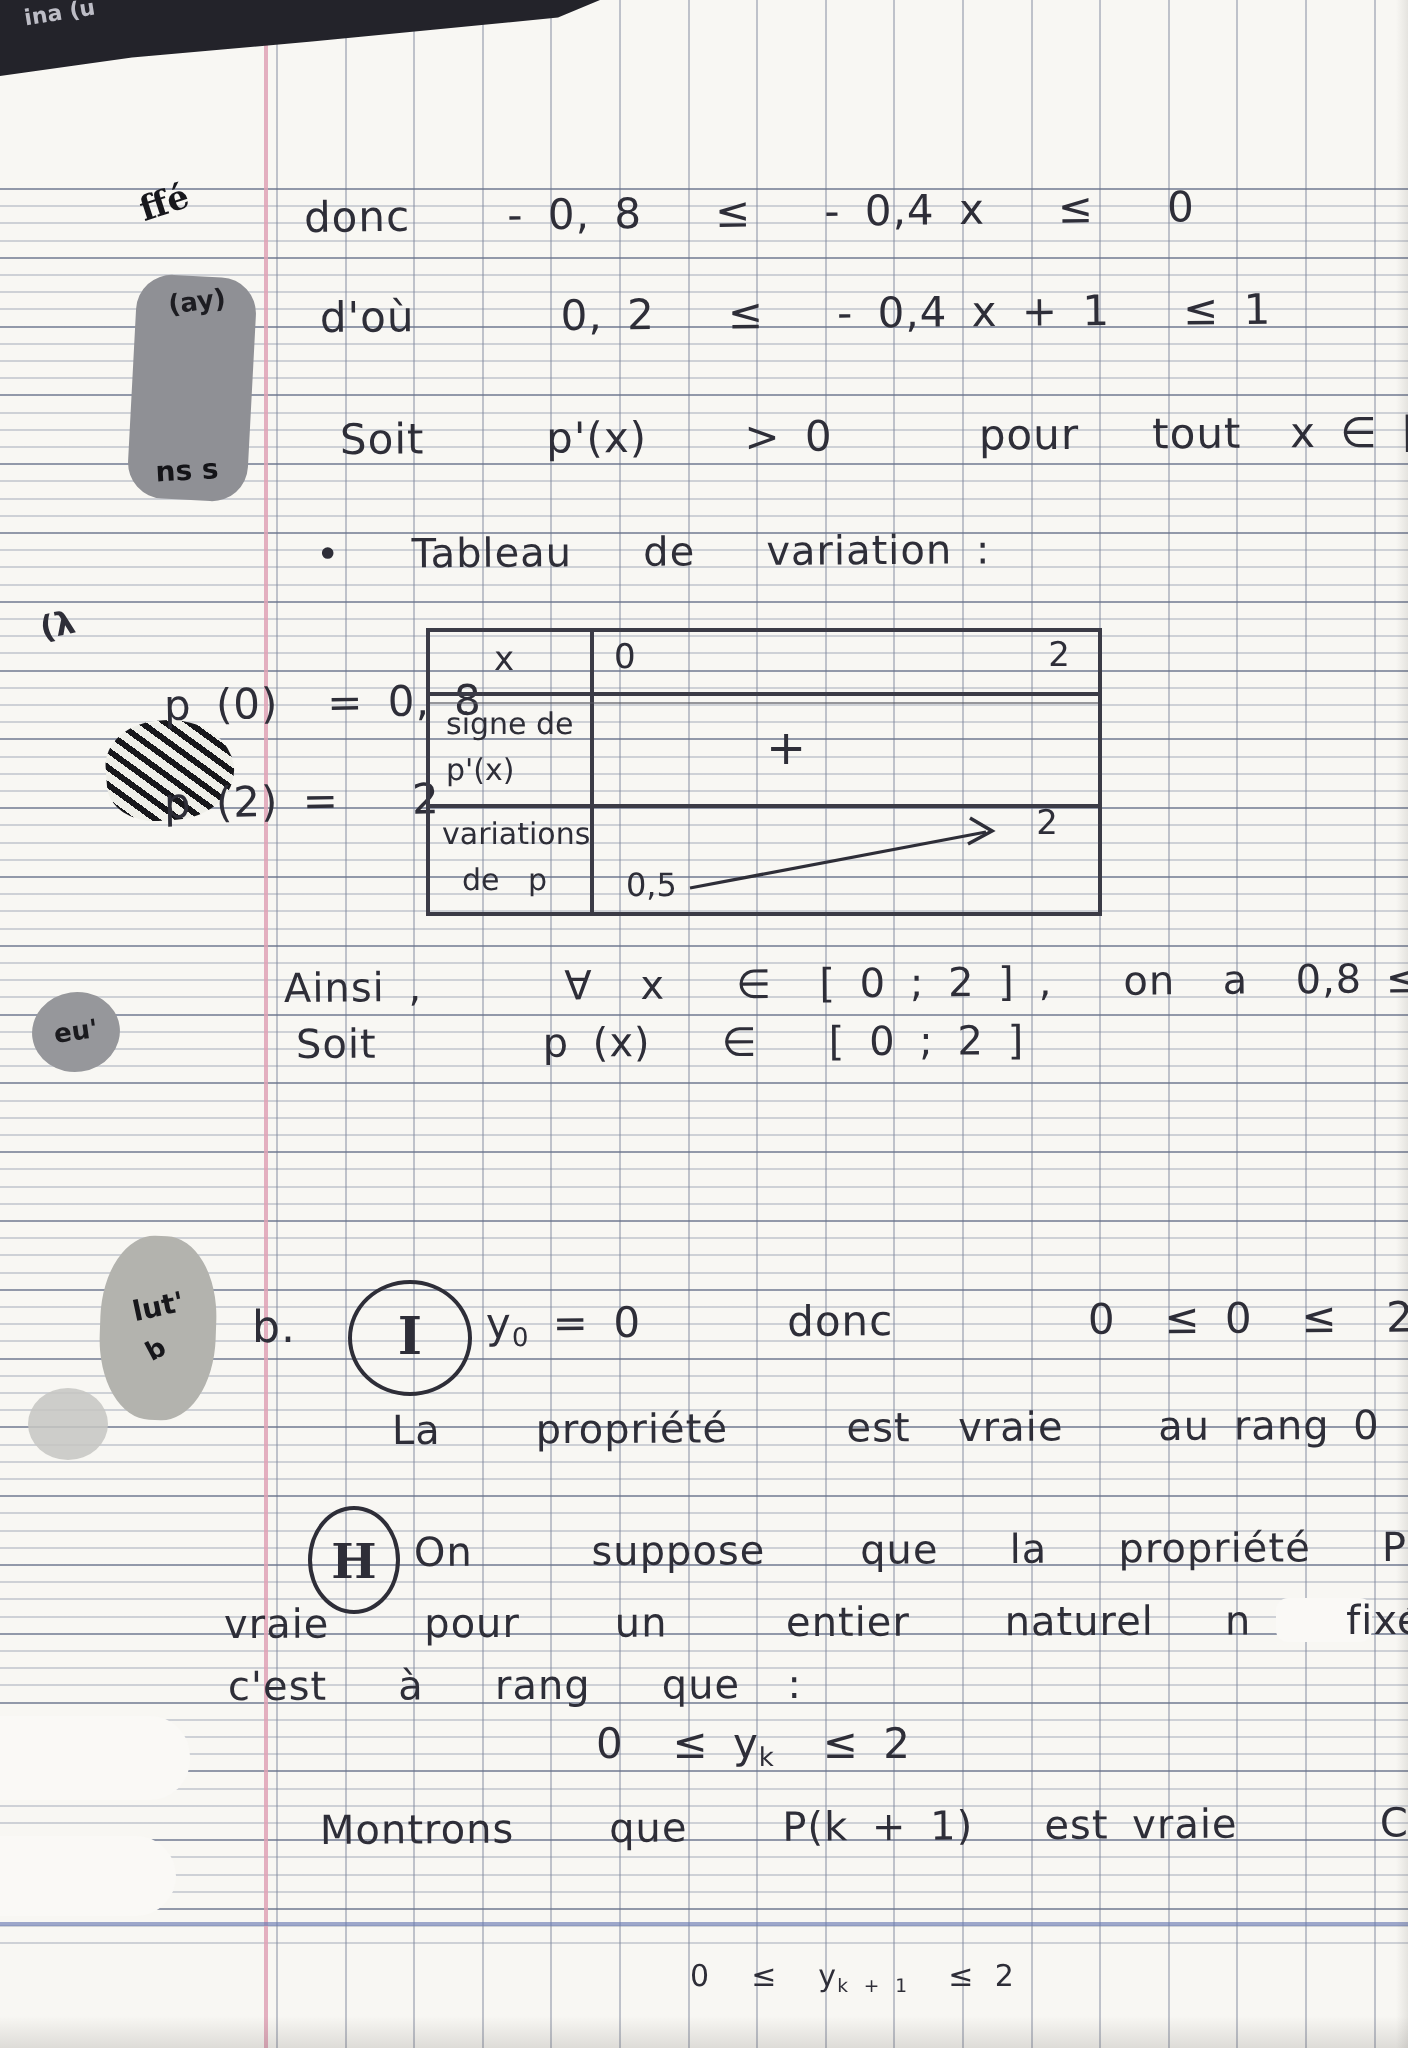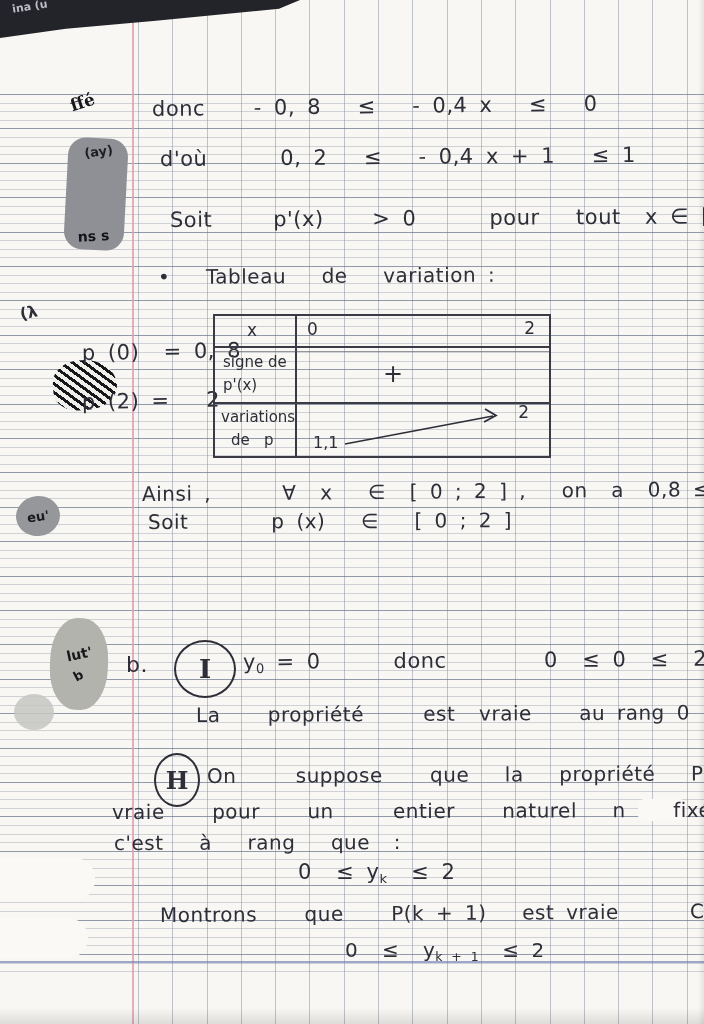--- a/index.html
+++ b/index.html
@@ -114,21 +114,21 @@
   <div class="vt-txt" style="left:32px;top:4px;font-size:17px;">x</div>
   <div class="vt-txt" style="left:92px;top:3px;font-size:17px;">0</div>
   <div class="vt-txt" style="right:14px;top:2px;font-size:17px;">2</div>
 
   <div class="vt-txt" style="left:8px;top:37px;">signe de</div>
   <div class="vt-txt" style="left:8px;top:60px;">p'(x)</div>
   <div class="vt-txt" style="left:168px;top:44px;font-size:24px;">+</div>
 
   <div class="vt-txt" style="left:6px;top:92px;">variations</div>
   <div class="vt-txt" style="left:16px;top:115px;">de   p</div>
-  <div class="vt-txt" style="left:98px;top:117px;font-size:16px;">1,1</div>
+  <div class="vt-txt" style="left:98px;top:117px;font-size:16px;">0,5</div>
   <div class="vt-txt" style="right:20px;top:86px;font-size:17px;">2</div>
 
   <svg width="250" height="52" style="position:absolute;left:82px;top:86px;">
     <path d="M48 42 L196 14" stroke="#2e2e38" stroke-width="1.6" fill="none"></path>
     <path d="M188 7 L199 13.5 L187 20" stroke="#2e2e38" stroke-width="1.8" fill="none"></path>
   </svg>
 </div>
 
 <div class="hw" style="left:142px;top:482px;transform:rotate(-.5deg);">Ainsi ,      ∀  x   ∈  [ 0 ; 2 ] ,   on  a  0,8 ≤ p(x) ≤ 2</div>
 <div class="hw" style="left:148px;top:510px;transform:rotate(-.3deg);">Soit       p (x)   ∈   [ 0 ; 2 ]</div>
@@ -143,16 +143,16 @@
 
 <div class="circle-letter" style="left:154px;top:753px;width:42px;height:50px;font-size:24px;">
   <span>H</span>
 </div>
 <div class="hw" style="left:207px;top:764px;transform:rotate(-.3deg);">On     suppose    que   la   propriété   P(k)  est</div>
 <div class="hw" style="left:112px;top:800px;transform:rotate(-.2deg);">vraie    pour    un     entier    naturel   n    fixé      ,</div>
 <div class="hw" style="left:114px;top:831px;transform:rotate(-.2deg);">c'est   à   rang   que  :</div>
 <div class="hw" style="left:298px;top:860px;font-size:21px;"><span>0  ≤ y</span><span class="sub">k</span><span>  ≤ 2</span></div>
 
 <div class="hw" style="left:160px;top:903px;transform:rotate(-.4deg);">Montrons    que    P(k + 1)   est vraie      C'est  à dire</div>
-<div class="hw" style="left:345px;top:938px;font-size:20px;"><span>0  ≤  y</span><span class="sub">k + 1</span><span>  ≤ 2</span></div>
+<div class="hw" style="left:345px;top:979px;font-size:15px;"><span>0  ≤  y</span><span class="sub">k + 1</span><span>  ≤ 2</span></div>
 
 <div class="edge-shade-right"></div>
 <div class="edge-shade-bottom"></div>
 
 </body></html>

